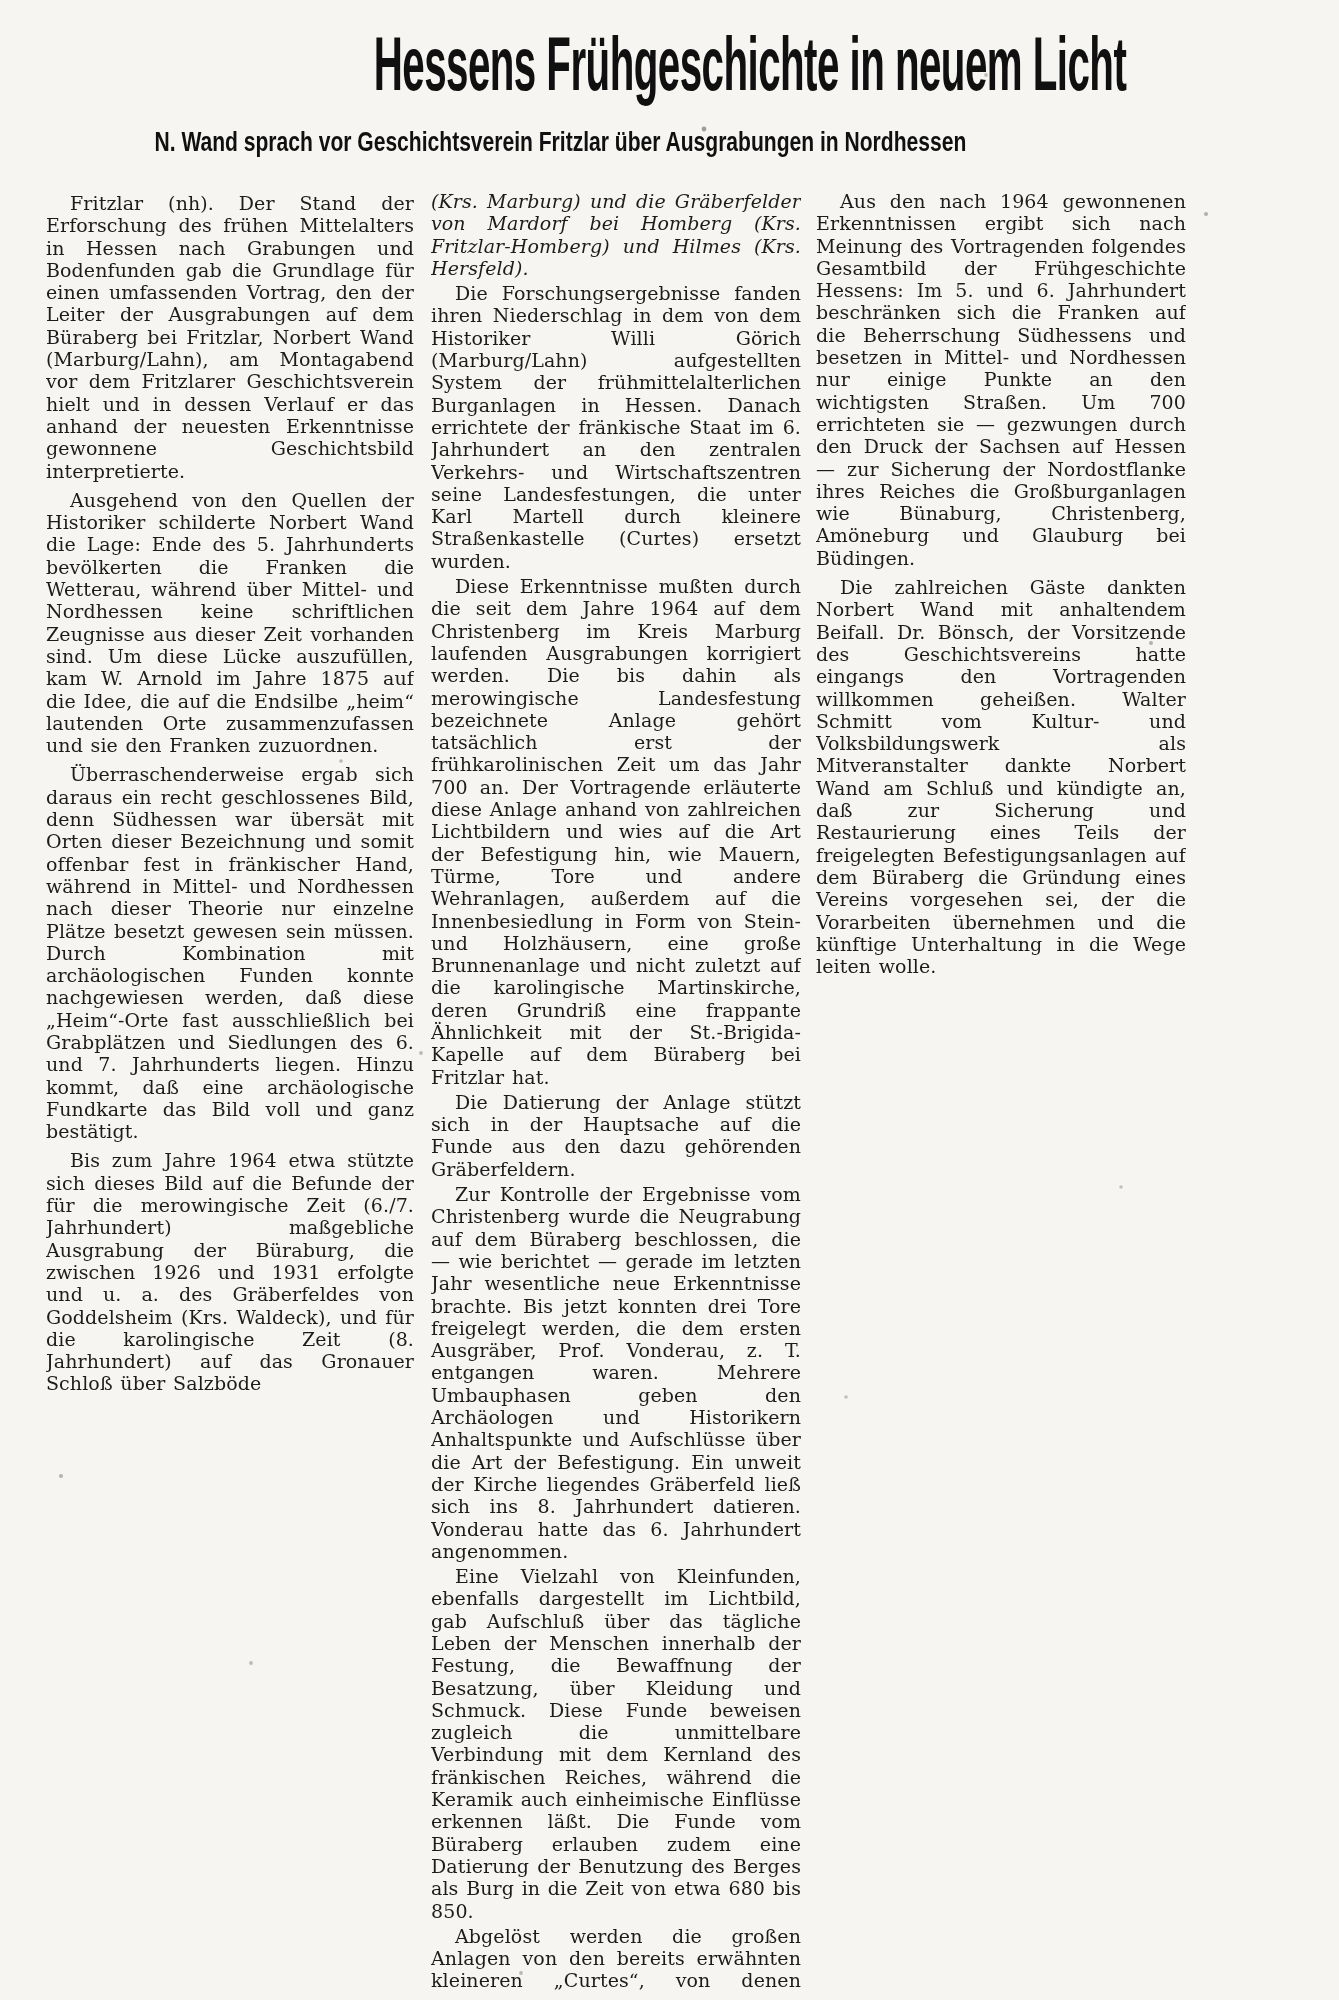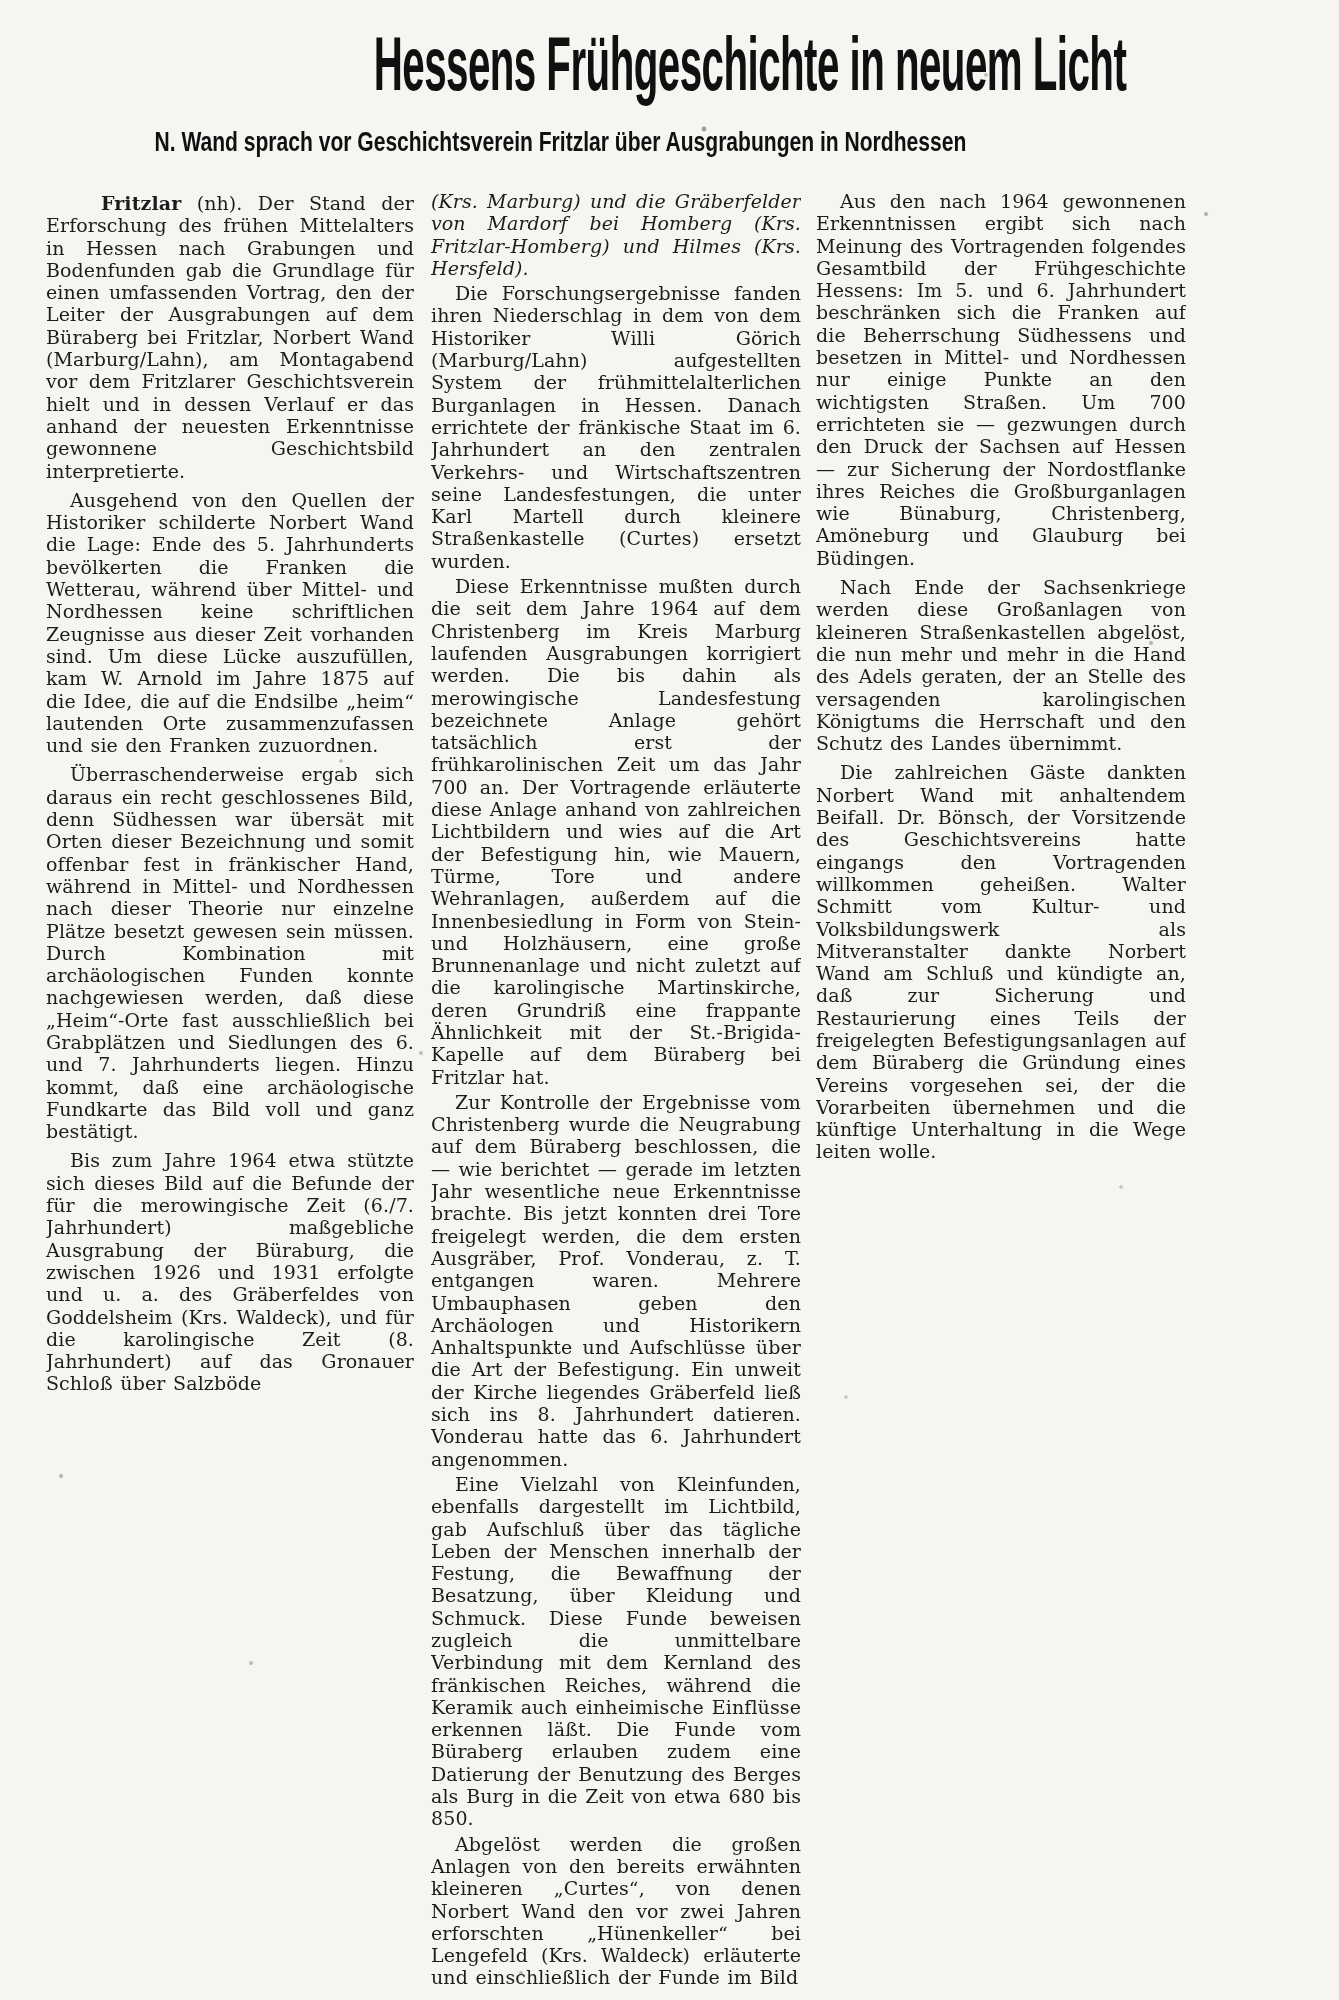--- a/index.html
+++ b/index.html
@@ -55,21 +55,21 @@
     overflow: hidden;
     hyphens: auto;
   }
   #col1 { left: 46px;  height: 1210px; }
   #col2 { left: 431px; top: 190px; width: 370px; height: 1800px; }
   #col3 { left: 816px; top: 190px; width: 370px; height: 1170px; }
 
   .col p { margin: 0 0 7px 0; text-indent: 24px; }
   #col2 p { margin-bottom: 3px; }
   .col p.no-indent { text-indent: 0; font-style: italic; }
-  .col b.lead { font-weight: bold; margin-left: 31px; }
+  .col b.lead { font-weight: normal; }
 
   
   .specks {
     position: absolute; left: 0; top: 0; width: 2px; height: 2px;
     background: transparent; border-radius: 50%;
     box-shadow:
       703px 128px 0 1.4px #6f6f6f,
       905px  55px 0 1.0px #9a9a9a,
       1205px 213px 0 1.1px #8d8d8d,
       1150px 642px 0 1.0px #8d8d8d,
@@ -100,23 +100,23 @@
   <div class="col" id="col1">
       <p><b class="lead">Fritzlar</b> (nh). Der Stand der Erforschung des frühen Mittelalters in Hessen nach Grabungen und Bodenfunden gab die Grundlage für einen umfassenden Vortrag, den der Leiter der Ausgrabungen auf dem Büraberg bei Fritzlar, Norbert Wand (Marburg/Lahn), am Montagabend vor dem Fritzlarer Geschichtsverein hielt und in dessen Verlauf er das anhand der neuesten Erkenntnisse gewonnene Geschichtsbild interpretierte.</p>
       <p>Ausgehend von den Quellen der Historiker schilderte Norbert Wand die Lage: Ende des 5. Jahrhunderts bevölkerten die Franken die Wetterau, während über Mittel- und Nordhessen keine schriftlichen Zeugnisse aus dieser Zeit vorhanden sind. Um diese Lücke auszufüllen, kam W. Arnold im Jahre 1875 auf die Idee, die auf die Endsilbe „heim“ lautenden Orte zusammenzufassen und sie den Franken zuzuordnen.</p>
       <p>Überraschenderweise ergab sich daraus ein recht geschlossenes Bild, denn Südhessen war übersät mit Orten dieser Bezeichnung und somit offenbar fest in fränkischer Hand, während in Mittel- und Nordhessen nach dieser Theorie nur einzelne Plätze besetzt gewesen sein müssen. Durch Kombination mit archäologischen Funden konnte nachgewiesen werden, daß diese „Heim“-Orte fast ausschließlich bei Grabplätzen und Siedlungen des 6. und 7. Jahrhunderts liegen. Hinzu kommt, daß eine archäologische Fundkarte das Bild voll und ganz bestätigt.</p>
       <p>Bis zum Jahre 1964 etwa stützte sich dieses Bild auf die Befunde der für die merowingische Zeit (6./7. Jahrhundert) maßgebliche Ausgrabung der Büraburg, die zwischen 1926 und 1931 erfolgte und u. a. des Gräberfeldes von Goddelsheim (Krs. Waldeck), und für die karolingische Zeit (8. Jahrhundert) auf das Gronauer Schloß über Salzböde</p>
     </div>
   <div class="col" id="col2">
       <p class="no-indent">(Krs. Marburg) und die Gräberfelder von Mardorf bei Homberg (Krs. Fritzlar-Homberg) und Hilmes (Krs. Hersfeld).</p>
       <p>Die Forschungsergebnisse fanden ihren Niederschlag in dem von dem Historiker Willi Görich (Marburg/Lahn) aufgestellten System der frühmittelalterlichen Burganlagen in Hessen. Danach errichtete der fränkische Staat im 6. Jahrhundert an den zentralen Verkehrs- und Wirtschaftszentren seine Landesfestungen, die unter Karl Martell durch kleinere Straßenkastelle (Curtes) ersetzt wurden.</p>
       <p>Diese Erkenntnisse mußten durch die seit dem Jahre 1964 auf dem Christenberg im Kreis Marburg laufenden Ausgrabungen korrigiert werden. Die bis dahin als merowingische Landesfestung bezeichnete Anlage gehört tatsächlich erst der frühkarolinischen Zeit um das Jahr 700 an. Der Vortragende erläuterte diese Anlage anhand von zahlreichen Lichtbildern und wies auf die Art der Befestigung hin, wie Mauern, Türme, Tore und andere Wehranlagen, außerdem auf die Innenbesiedlung in Form von Stein- und Holzhäusern, eine große Brunnenanlage und nicht zuletzt auf die karolingische Martinskirche, deren Grundriß eine frappante Ähnlichkeit mit der St.-Brigida-Kapelle auf dem Büraberg bei Fritzlar hat.</p>
+      <p>Die Datierung der Anlage stützt sich in der Hauptsache auf die Funde aus den dazu gehörenden Gräberfeldern.</p>
       <p>Zur Kontrolle der Ergebnisse vom Christenberg wurde die Neugrabung auf dem Büraberg beschlossen, die — wie berichtet — gerade im letzten Jahr wesentliche neue Erkenntnisse brachte. Bis jetzt konnten drei Tore freigelegt werden, die dem ersten Ausgräber, Prof. Vonderau, z. T. entgangen waren. Mehrere Umbauphasen geben den Archäologen und Historikern Anhaltspunkte und Aufschlüsse über die Art der Befestigung. Ein unweit der Kirche liegendes Gräberfeld ließ sich ins 8. Jahrhundert datieren. Vonderau hatte das 6. Jahrhundert angenommen.</p>
       <p>Eine Vielzahl von Kleinfunden, ebenfalls dargestellt im Lichtbild, gab Aufschluß über das tägliche Leben der Menschen innerhalb der Festung, die Bewaffnung der Besatzung, über Kleidung und Schmuck. Diese Funde beweisen zugleich die unmittelbare Verbindung mit dem Kernland des fränkischen Reiches, während die Keramik auch einheimische Einflüsse erkennen läßt. Die Funde vom Büraberg erlauben zudem eine Datierung der Benutzung des Berges als Burg in die Zeit von etwa 680 bis 850.</p>
       <p>Abgelöst werden die großen Anlagen von den bereits erwähnten kleineren „Curtes“, von denen Norbert Wand den vor zwei Jahren erforschten „Hünenkeller“ bei Lengefeld (Krs. Waldeck) erläuterte und einschließlich der Funde im Bild</p>
     </div>
   <div class="col" id="col3">
       <p>Aus den nach 1964 gewonnenen Erkenntnissen ergibt sich nach Meinung des Vortragenden folgendes Gesamtbild der Frühgeschichte Hessens: Im 5. und 6. Jahrhundert beschränken sich die Franken auf die Beherrschung Südhessens und besetzen in Mittel- und Nordhessen nur einige Punkte an den wichtigsten Straßen. Um 700 errichteten sie — gezwungen durch den Druck der Sachsen auf Hessen — zur Sicherung der Nordostflanke ihres Reiches die Großburganlagen wie Bünaburg, Christenberg, Amöneburg und Glauburg bei Büdingen.</p>
-      <p>Nach Ende der Sachsenkriege werden diese Großanlagen von kleineren Straßenkastellen abgelöst, die nun mehr und mehr in die Hand des Adels geraten, der an Stelle des versagenden karolingischen Königtums die Herrschaft und den Schutz des Landes übernimmt.</p>
       <p>Die zahlreichen Gäste dankten Norbert Wand mit anhaltendem Beifall. Dr. Bönsch, der Vorsitzende des Geschichtsvereins hatte eingangs den Vortragenden willkommen geheißen. Walter Schmitt vom Kultur- und Volksbildungswerk als Mitveranstalter dankte Norbert Wand am Schluß und kündigte an, daß zur Sicherung und Restaurierung eines Teils der freigelegten Befestigungsanlagen auf dem Büraberg die Gründung eines Vereins vorgesehen sei, der die Vorarbeiten übernehmen und die künftige Unterhaltung in die Wege leiten wolle.</p>
     </div>
 
 </div>
 
 </body></html>

